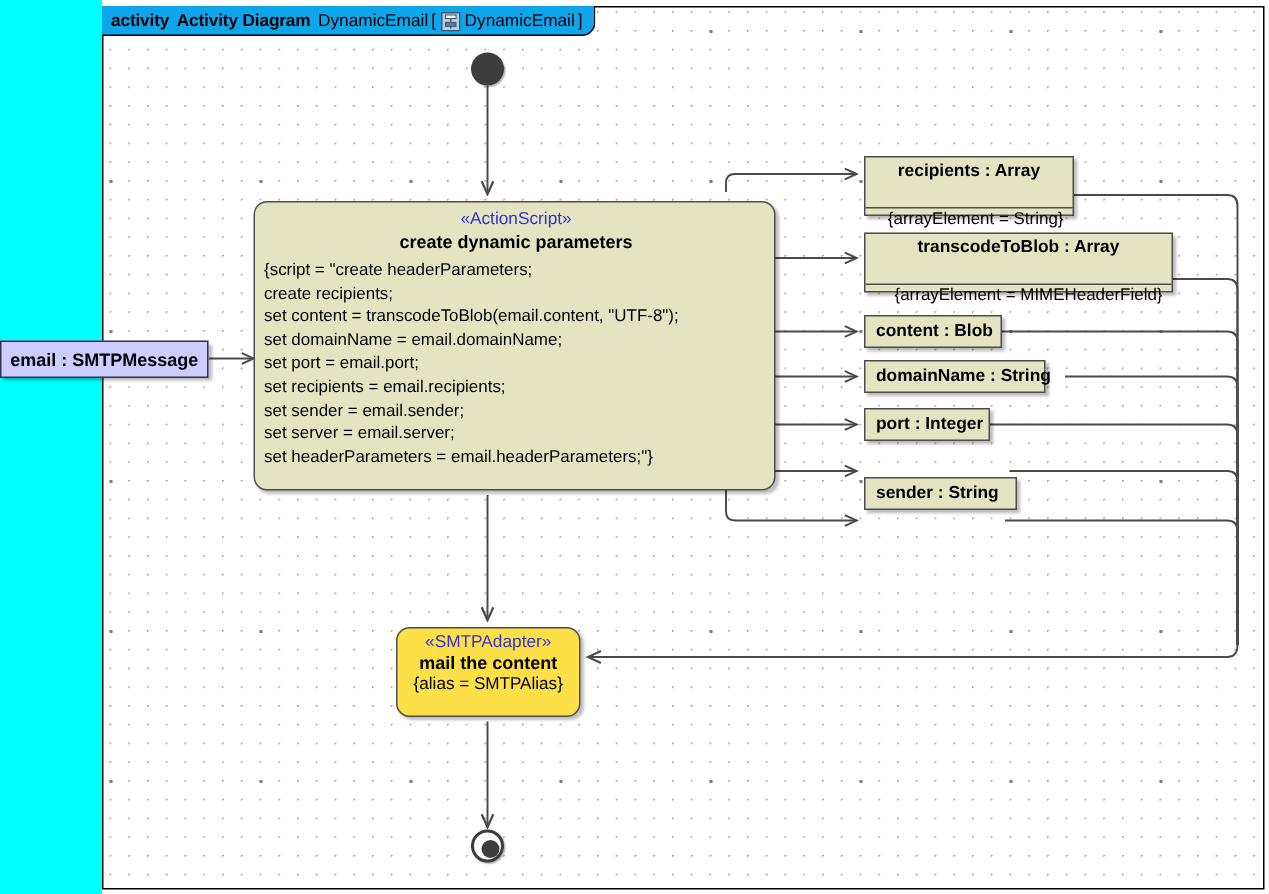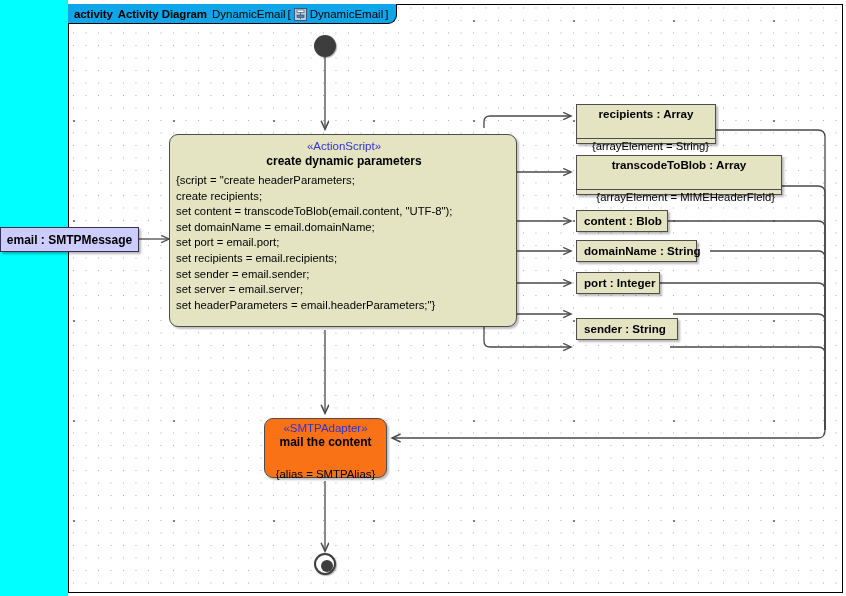--- a/index.html
+++ b/index.html
@@ -153,21 +153,21 @@
     color: #000;
     display: flex;
     align-items: center;
     justify-content: center;
     box-sizing: border-box;
     text-align: center;
   }
 
   
   .adapter {
-    background: #f97316;
+    background: #fde047;
     border: 1.4px solid #4d4d4d;
     border-radius: 9px;
     box-shadow: 2px 2px 2px rgba(0,0,0,0.25);
     text-align: center;
     box-sizing: border-box;
   }
   .adapter .alias {
     font-size: 11.4px;
     color: #000;
   }
@@ -289,21 +289,21 @@
 
   <div class="node action" style="left:169px; top:134px; width:348px; height:193px; padding:5px 4px 4px 6px;">
     <div class="stereo">«ActionScript»</div>
     <div class="nname" style="margin-top:2px;">create dynamic parameters</div>
     <div class="script" style="margin-top:5px;"><div>{script = "create headerParameters;</div><div>create recipients;</div><div>set content = transcodeToBlob(email.content, "UTF-8");</div><div>set domainName = email.domainName;</div><div>set port = email.port;</div><div>set recipients = email.recipients;</div><div>set sender = email.sender;</div><div>set server = email.server;</div><div>set headerParameters = email.headerParameters;"}</div></div>
   </div>
 
   <div class="node adapter" style="left:264px; top:418px; width:123px; height:60px; padding:3px 5px 3px 5px;">
     <div class="stereo">«SMTPAdapter»</div>
     <div class="nname" style="margin-top:1px;">mail the content</div>
-    <div class="alias" style="margin-top:19px;">{alias = SMTPAlias}</div>
+    <div class="alias" style="margin-top:1px;">{alias = SMTPAlias}</div>
   </div>
 
   <div class="final-outer" style="left:314px; top:553px;">
     <div class="final-inner"></div>
   </div>
 
   <div class="node objnode" style="left:576px; top:104px; width:140px; height:40px;">
     <div class="title">recipients : Array</div>
     <div class="props">{arrayElement = String}</div>
   </div>

